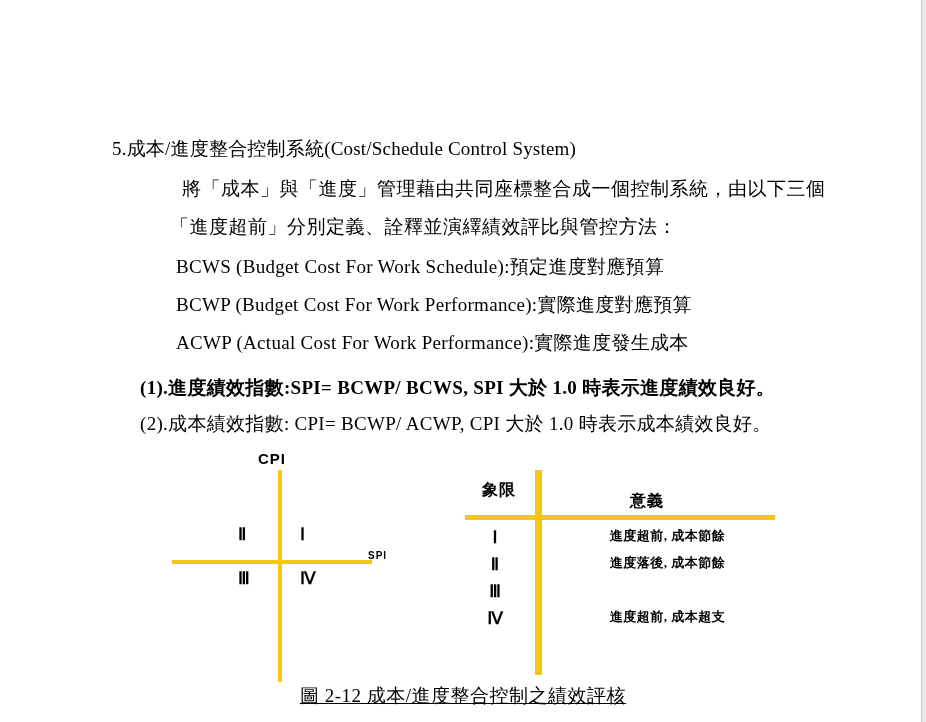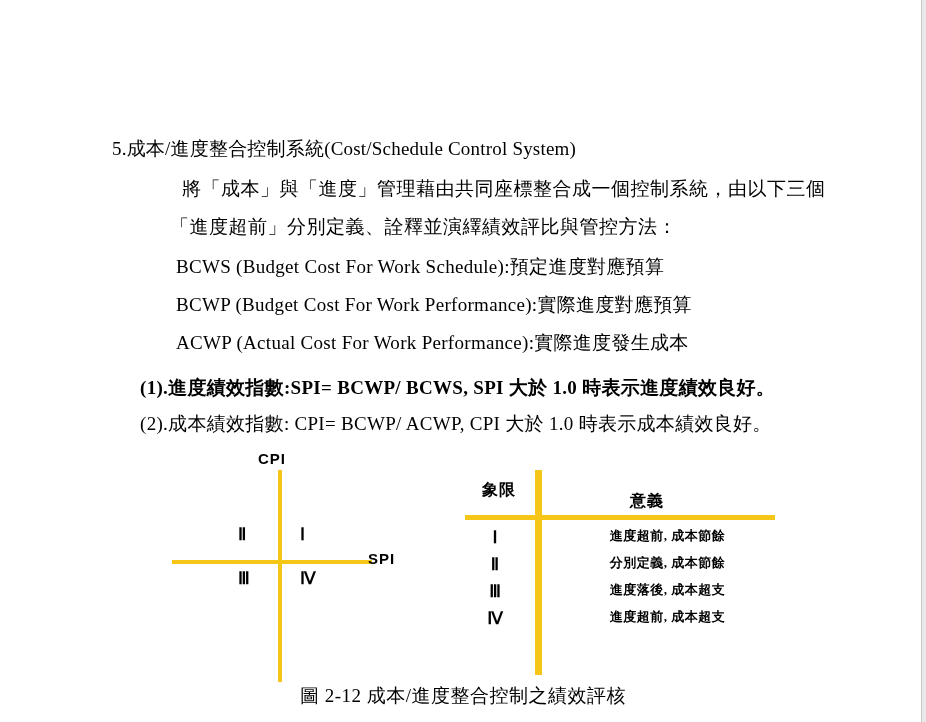--- a/index.html
+++ b/index.html
@@ -86,21 +86,21 @@
     font-weight: bold;
     font-size: 15px;
     letter-spacing: 1px;
   }
   .lbl-spi {
     position: absolute;
     left: 210px;
     top: 100px;
     font-family: "Liberation Sans", sans-serif;
     font-weight: bold;
-    font-size: 15px;
+    font-size: 10px;
     letter-spacing: 1px;
   }
   .q {
     position: absolute;
     font-family: "Liberation Serif", serif;
     font-weight: bold;
     font-size: 17px;
   }
   .q2 { left: 80px; top: 74px; }
   .q1 { left: 142px; top: 74px; }
@@ -162,20 +162,21 @@
   .r3 { top: 138px; }
 
   .figure-caption {
     position: absolute;
     left: 0;
     top: 683px;
     width: 926px;
     text-align: center;
     font-size: 19px;
     letter-spacing: 0.5px;
+    text-decoration: underline;
   }
 </style>
 </head>
 <body>
 
 <div class="page">
 
   <div class="page-edge"></div>
 
   <div class="heading">5.成本/進度整合控制系統(Cost/Schedule Control System)</div>
@@ -205,24 +206,23 @@
     <div class="tbl-vline"></div>
     <div class="tbl-hline"></div>
 
     <div class="th th-quadrant">象限</div>
     <div class="th th-meaning">意義</div>
 
     <div class="td-q r0">Ⅰ</div>
     <div class="td-m r0">進度超前, 成本節餘</div>
 
     <div class="td-q r1">Ⅱ</div>
-    <div class="td-m r1">分別定義, 成本節餘</div>
+    <div class="td-m r1">進度落後, 成本節餘</div>
 
     <div class="td-q r2">Ⅲ</div>
-    <div class="td-m r2">進度落後, 成本超支</div>
 
     <div class="td-q r3">Ⅳ</div>
     <div class="td-m r3">進度超前, 成本超支</div>
   </div>
 
   <div class="figure-caption">圖 2-12 成本/進度整合控制之績效評核</div>
 
 </div>
 
 </body></html>

